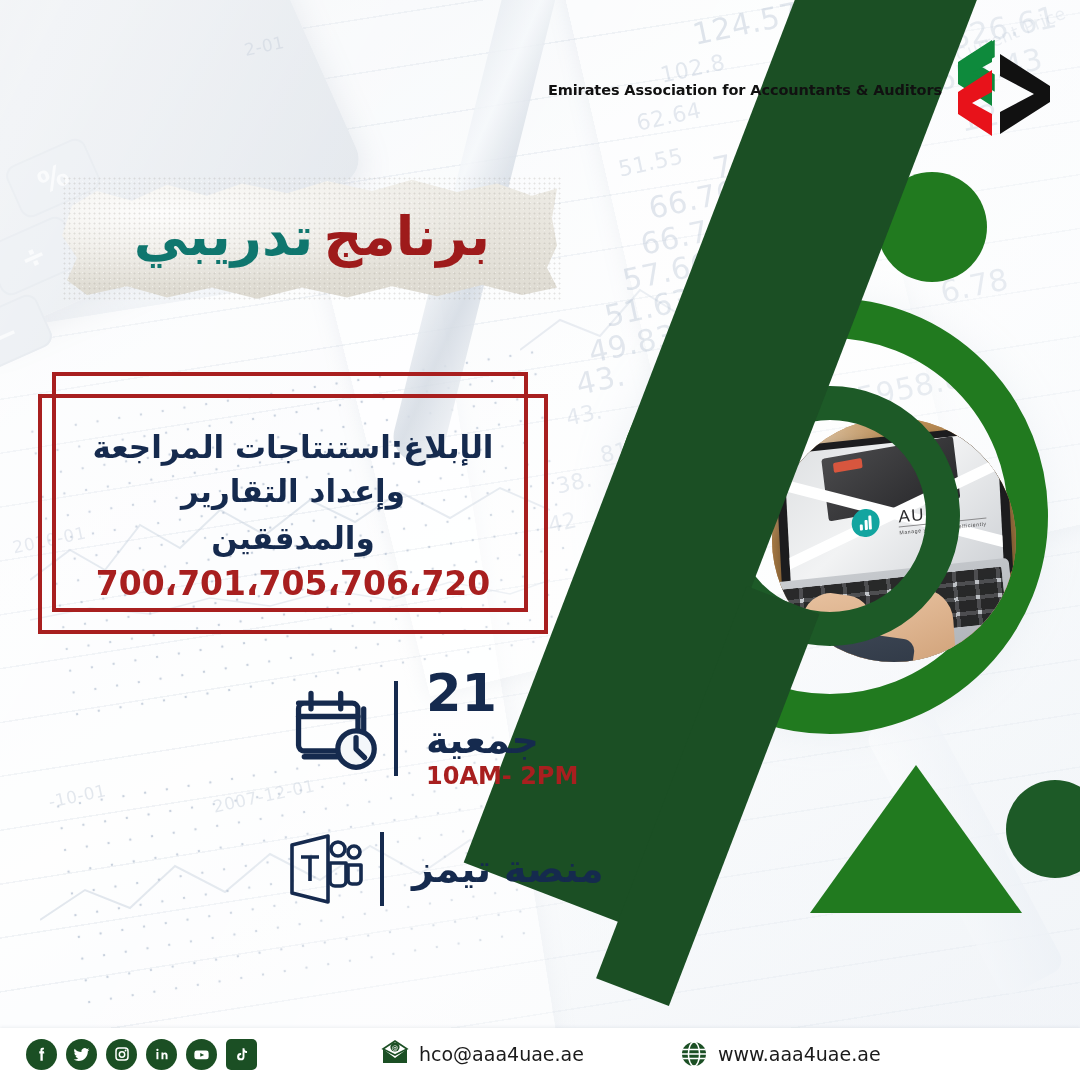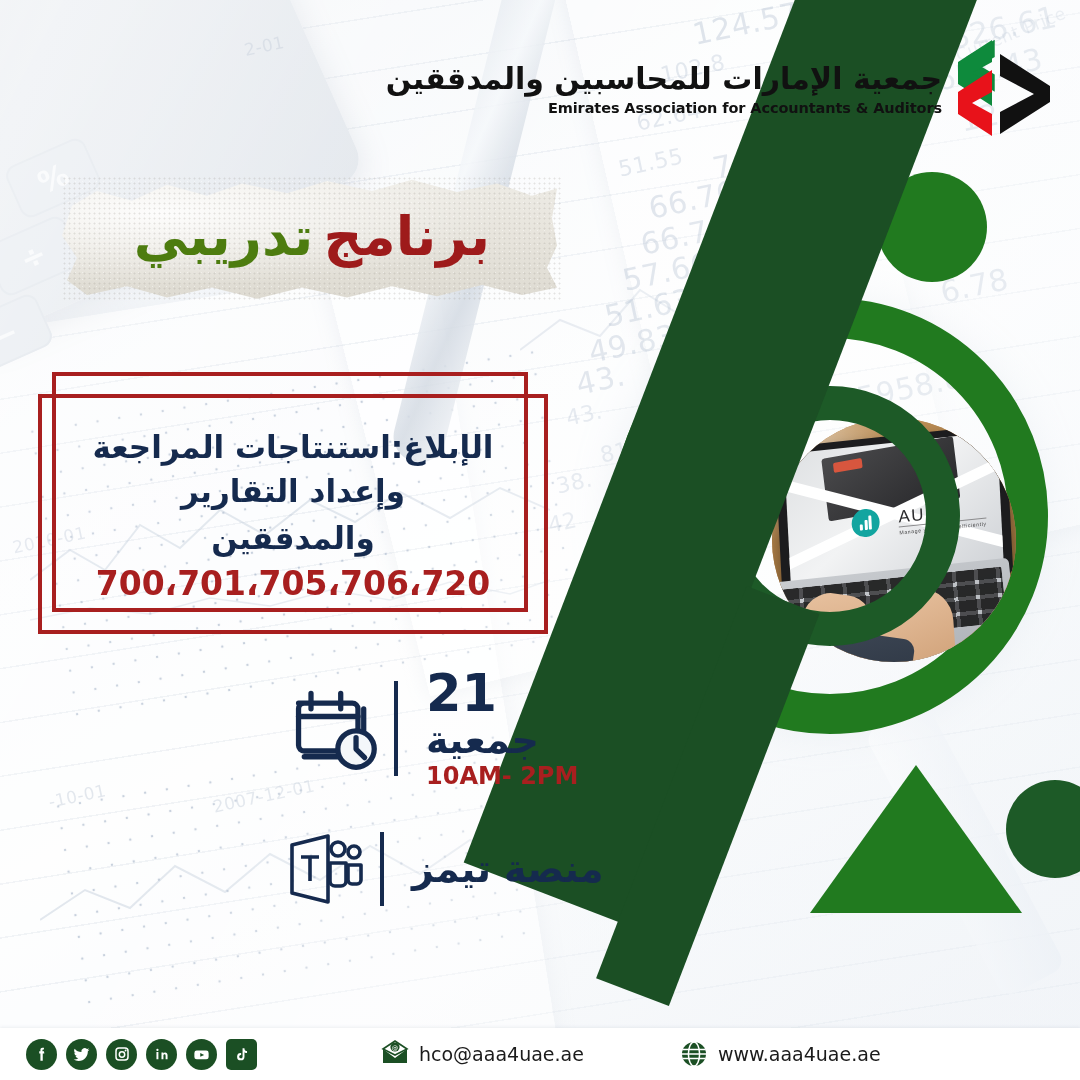--- a/index.html
+++ b/index.html
@@ -317,21 +317,21 @@
   .torn-title {
     position:absolute; inset:0;
     display:flex; align-items:center; justify-content:center;
     direction: rtl;
     font-size: 54px; font-weight: 700;
     letter-spacing: 0;
     gap: 10px;
     padding-bottom: 4px;
   }
   .t-red  { color:#9e1b1b; }
-  .t-navy { color:#4d7c0f; }
+  .t-navy { color:#0f766e; }
 
   
   .frame-wrap {
     position:absolute;
     left: 38px; top: 372px;
     width: 530px; height: 282px;
   }
   .frame-a, .frame-b {
     position:absolute;
     border: 4px solid #a81f1f;
@@ -507,21 +507,20 @@
 
     <div class="ring-inner"></div>
     <div class="band-big"></div>
     <div class="band-small"></div>
     <div class="triangle"></div>
     <div class="dot-right"></div>
   </div>
 
   <div class="logo-block">
     <div class="logo-text">
-      <div class="logo-ar">جمعية الإمارات للمحاسبين والمدققين</div>
       <div class="logo-en">Emirates Association for Accountants &amp; Auditors</div>
     </div>
     <svg class="logo-mark" viewBox="0 0 96 104">
       <polygon points="46,2 46,30 22,44 46,58 46,86 0,58 0,30" fill="#0e8a3c" transform="translate(4,0) scale(0.62) translate(10,4)"></polygon>
       <polygon points="10,4 10,22 0,29 10,36 10,54 -19,36 -19,22" fill="none"></polygon>
       <path d="M36 4 L36 26 L16 37 L36 48 L36 70 L2 48 L2 26 Z" fill="#0e8a3c"></path>
       <path d="M36 34 L36 56 L16 67 L36 78 L36 100 L2 78 L2 56 Z" fill="#e8121a"></path>
       <path d="M44 18 L44 40 L78 58 L44 76 L44 98 L94 66 L94 50 Z" fill="#111111"></path>
     </svg>
   </div>

